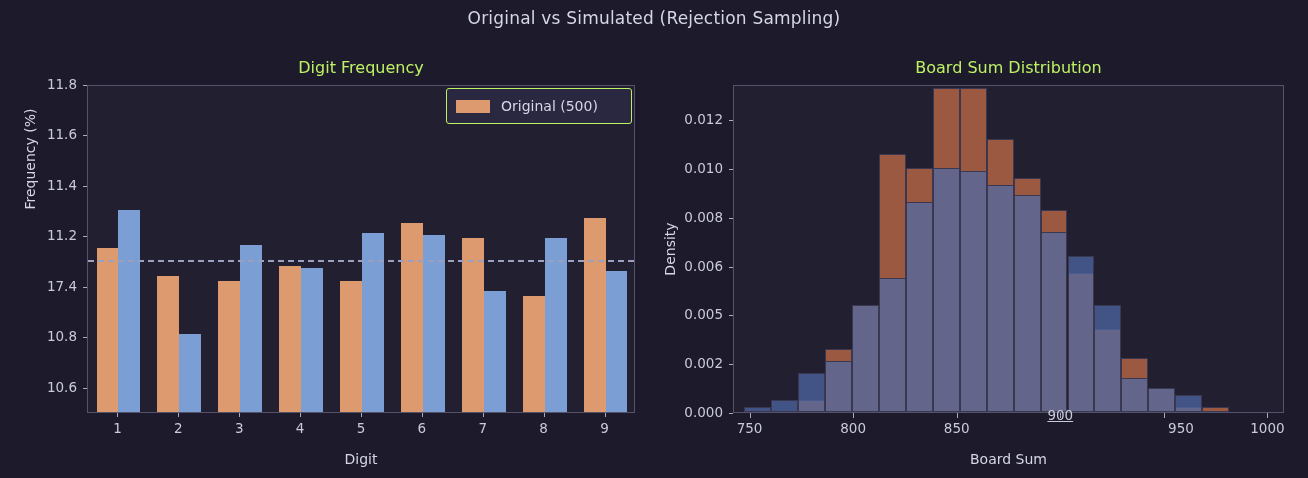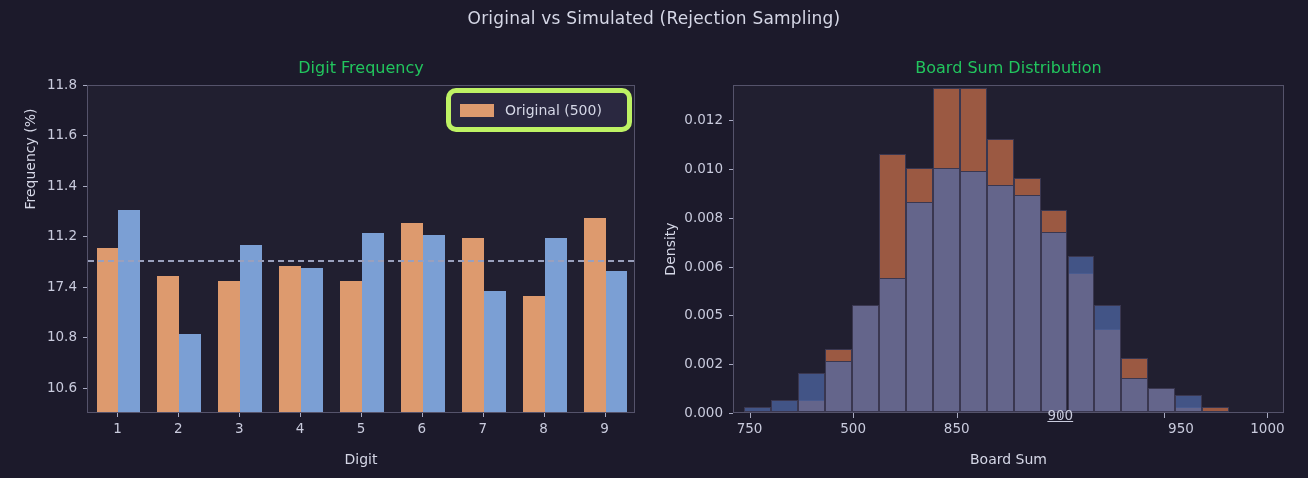--- a/index.html
+++ b/index.html
@@ -21,21 +21,21 @@
     width: 1308px;
     text-align: center;
     font-size: 17px;
     color: #d5d7e6;
     letter-spacing: .2px;
   }
   .axes-title {
     position: absolute;
     text-align: center;
     font-size: 16px;
-    color: #22c55e;
+    color: #bef264;
   }
   
   .plot {
     position: absolute;
     background: #211f30;
     border: 1px solid #55536b;
     box-sizing: border-box;
     overflow: hidden;
   }
   .ytick-label, .xtick-label {
@@ -85,22 +85,22 @@
     border: 1px solid #3a3750;
   }
   .hbar.sim {
     background: rgba(79,105,167,0.72);
     border: 1px solid #3a3750;
   }
   
   .legend {
     position: absolute;
     background: #2a2840;
-    border: 5px solid #bef264;
-    border-radius: 10px;
+    border: 1px solid #bef264;
+    border-radius: 3px;
     padding: 6px 9px;
     box-sizing: border-box;
   }
   .legend-row {
     display: flex;
     align-items: center;
     height: 22px;
   }
   .legend-swatch {
     width: 34px;
@@ -244,21 +244,21 @@
     <div class="ytick-label" style="left: 663px; top: 257.68px; width: 60px;">0.006</div>
     <div class="tickmark" style="left: 729px; top: 266.68px; width: 4px; height: 1px;"></div>
     <div class="ytick-label" style="left: 663px; top: 208.907px; width: 60px;">0.008</div>
     <div class="tickmark" style="left: 729px; top: 217.907px; width: 4px; height: 1px;"></div>
     <div class="ytick-label" style="left: 663px; top: 160.134px; width: 60px;">0.010</div>
     <div class="tickmark" style="left: 729px; top: 169.134px; width: 4px; height: 1px;"></div>
     <div class="ytick-label" style="left: 663px; top: 111.361px; width: 60px;">0.012</div>
     <div class="tickmark" style="left: 729px; top: 120.361px; width: 4px; height: 1px;"></div>
     <div class="xtick-label" style="left: 719.571px; top: 420px; width: 60px;">750</div>
     <div class="tickmark" style="left: 749.571px; top: 413px; width: 1px; height: 5px;"></div>
-    <div class="xtick-label" style="left: 823.143px; top: 420px; width: 60px;">500</div>
+    <div class="xtick-label" style="left: 823.143px; top: 420px; width: 60px;">800</div>
     <div class="tickmark" style="left: 853.143px; top: 413px; width: 1px; height: 5px;"></div>
     <div class="xtick-label" style="left: 926.714px; top: 420px; width: 60px;">850</div>
     <div class="tickmark" style="left: 956.714px; top: 413px; width: 1px; height: 5px;"></div>
     <div class="xtick-label" style="left: 1030.29px; top: 407px; width: 60px; text-decoration: underline;">900</div>
     <div class="tickmark" style="left: 1060.29px; top: 413px; width: 1px; height: 5px;"></div>
     <div class="xtick-label" style="left: 1133.86px; top: 420px; width: 60px; text-align: right;">950</div>
     <div class="tickmark" style="left: 1163.86px; top: 413px; width: 1px; height: 5px;"></div>
     <div class="xtick-label" style="left: 1237.43px; top: 420px; width: 60px;">1000</div>
     <div class="tickmark" style="left: 1267.43px; top: 413px; width: 1px; height: 5px;"></div>
   </div>

